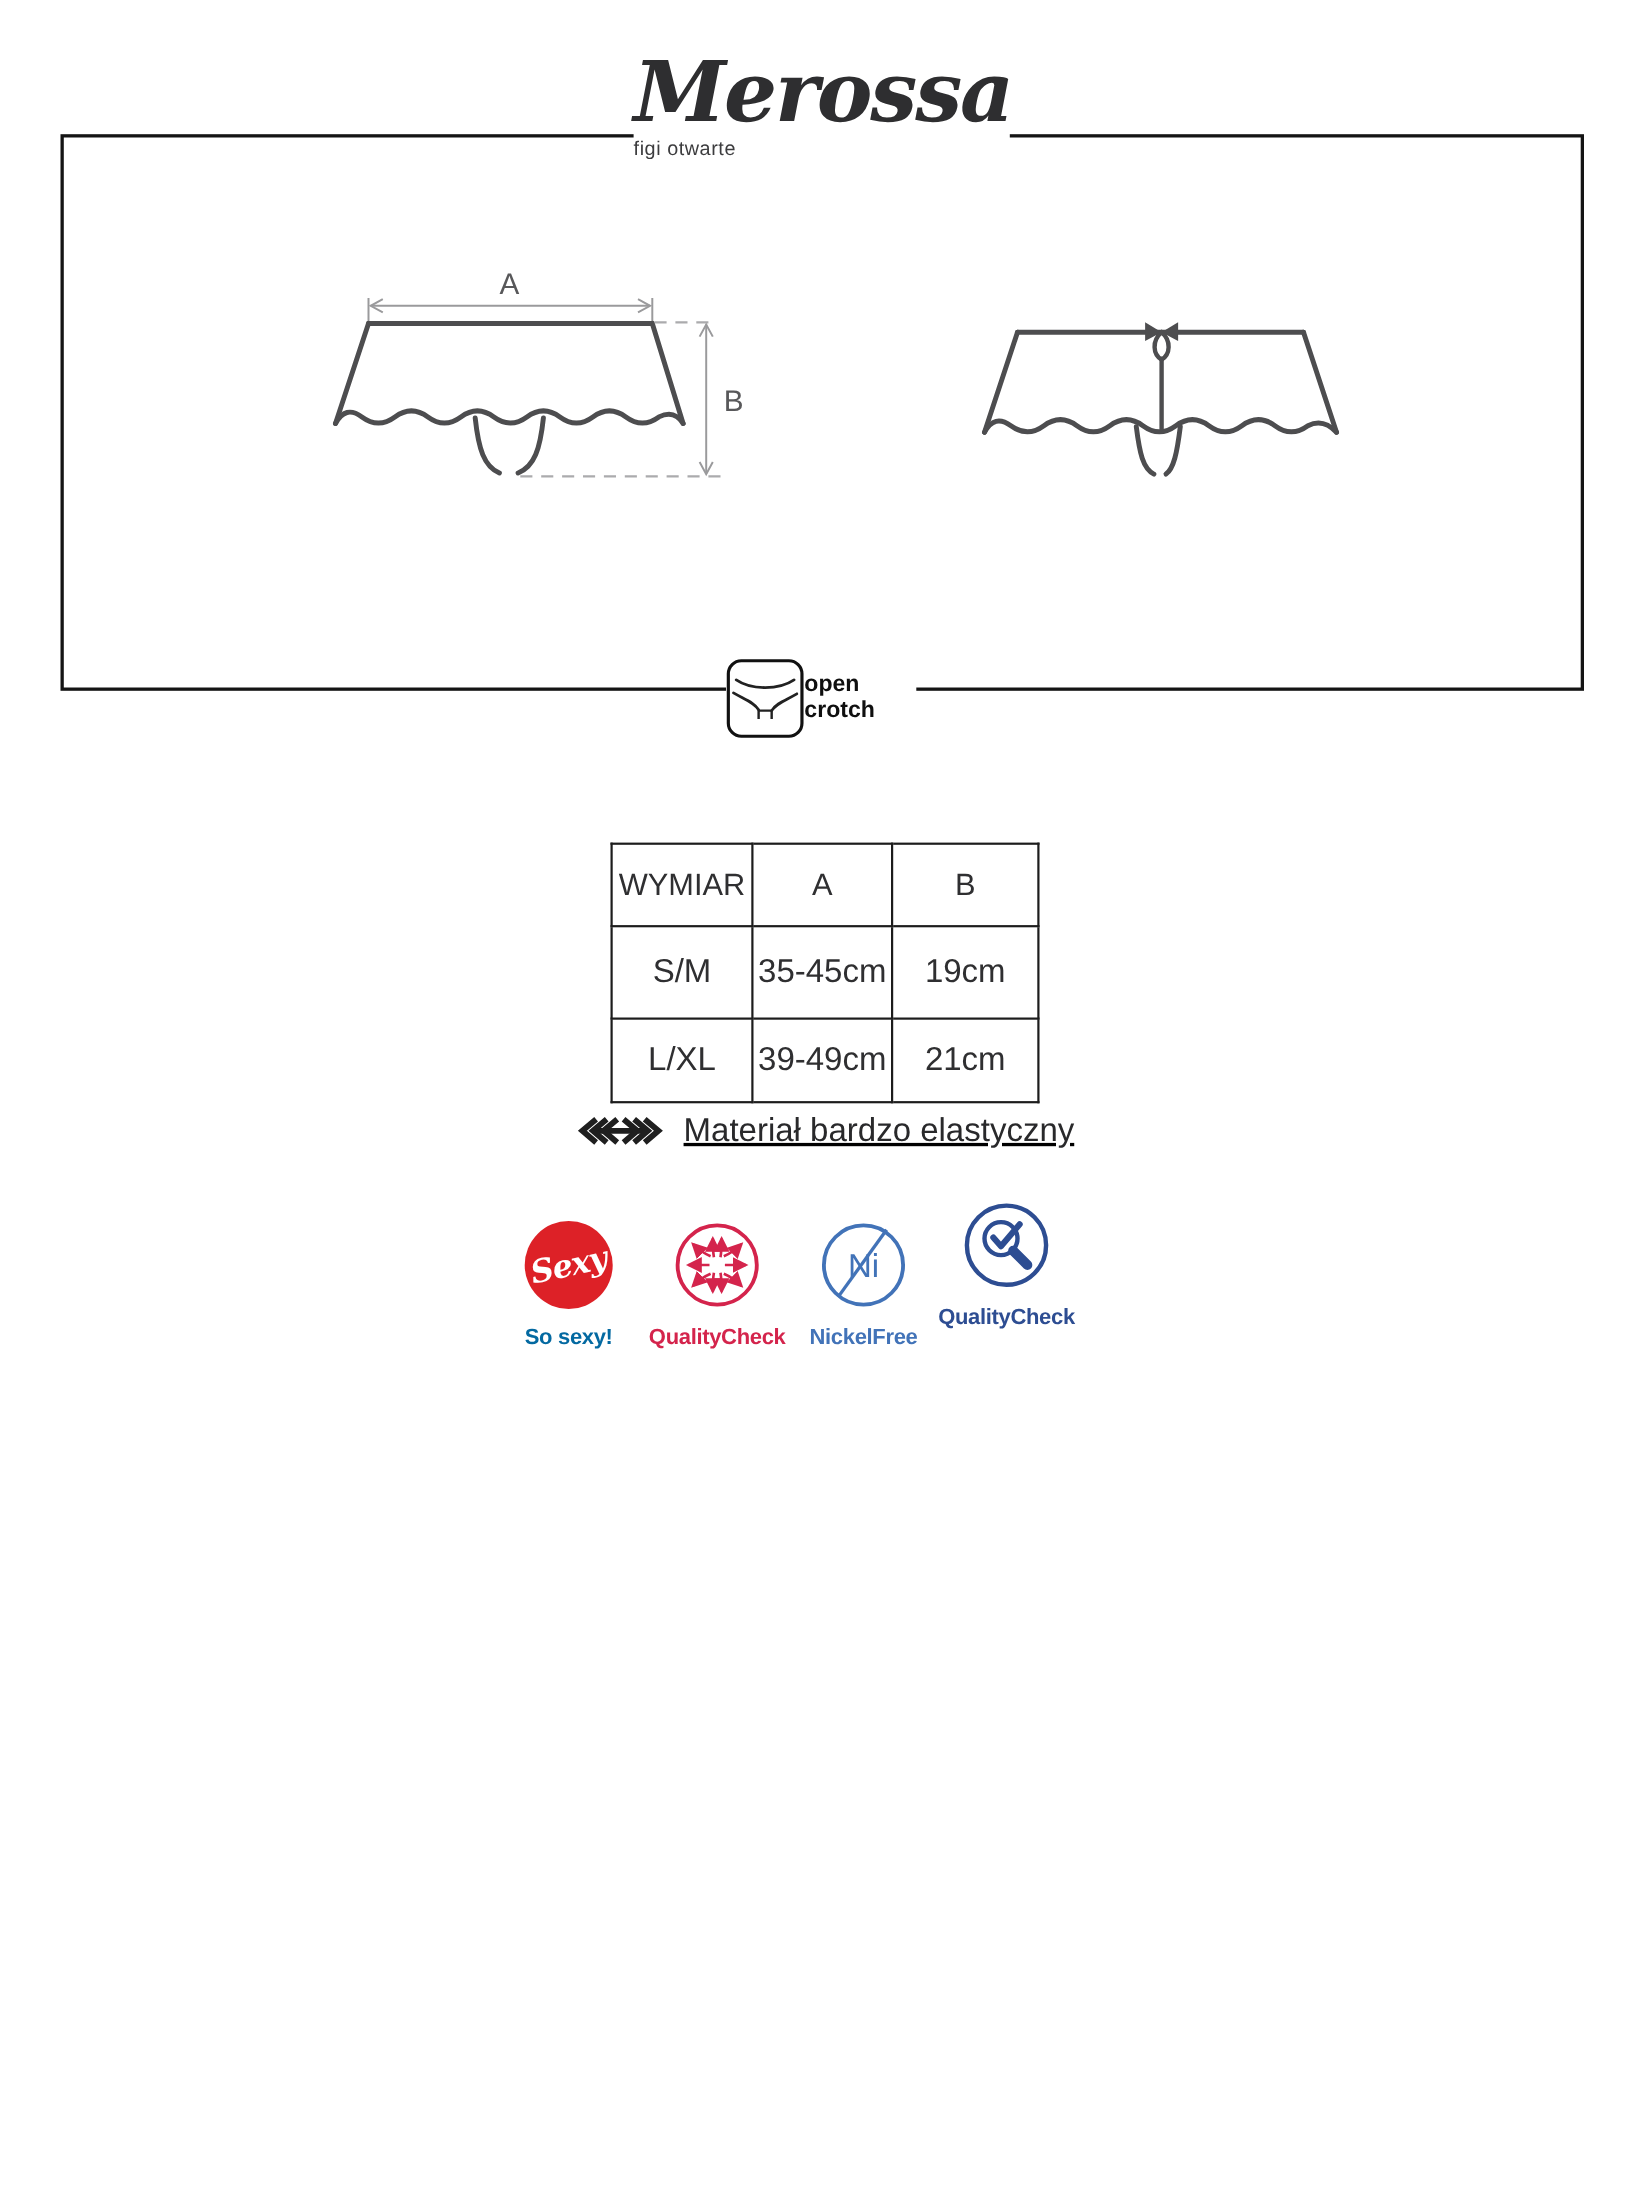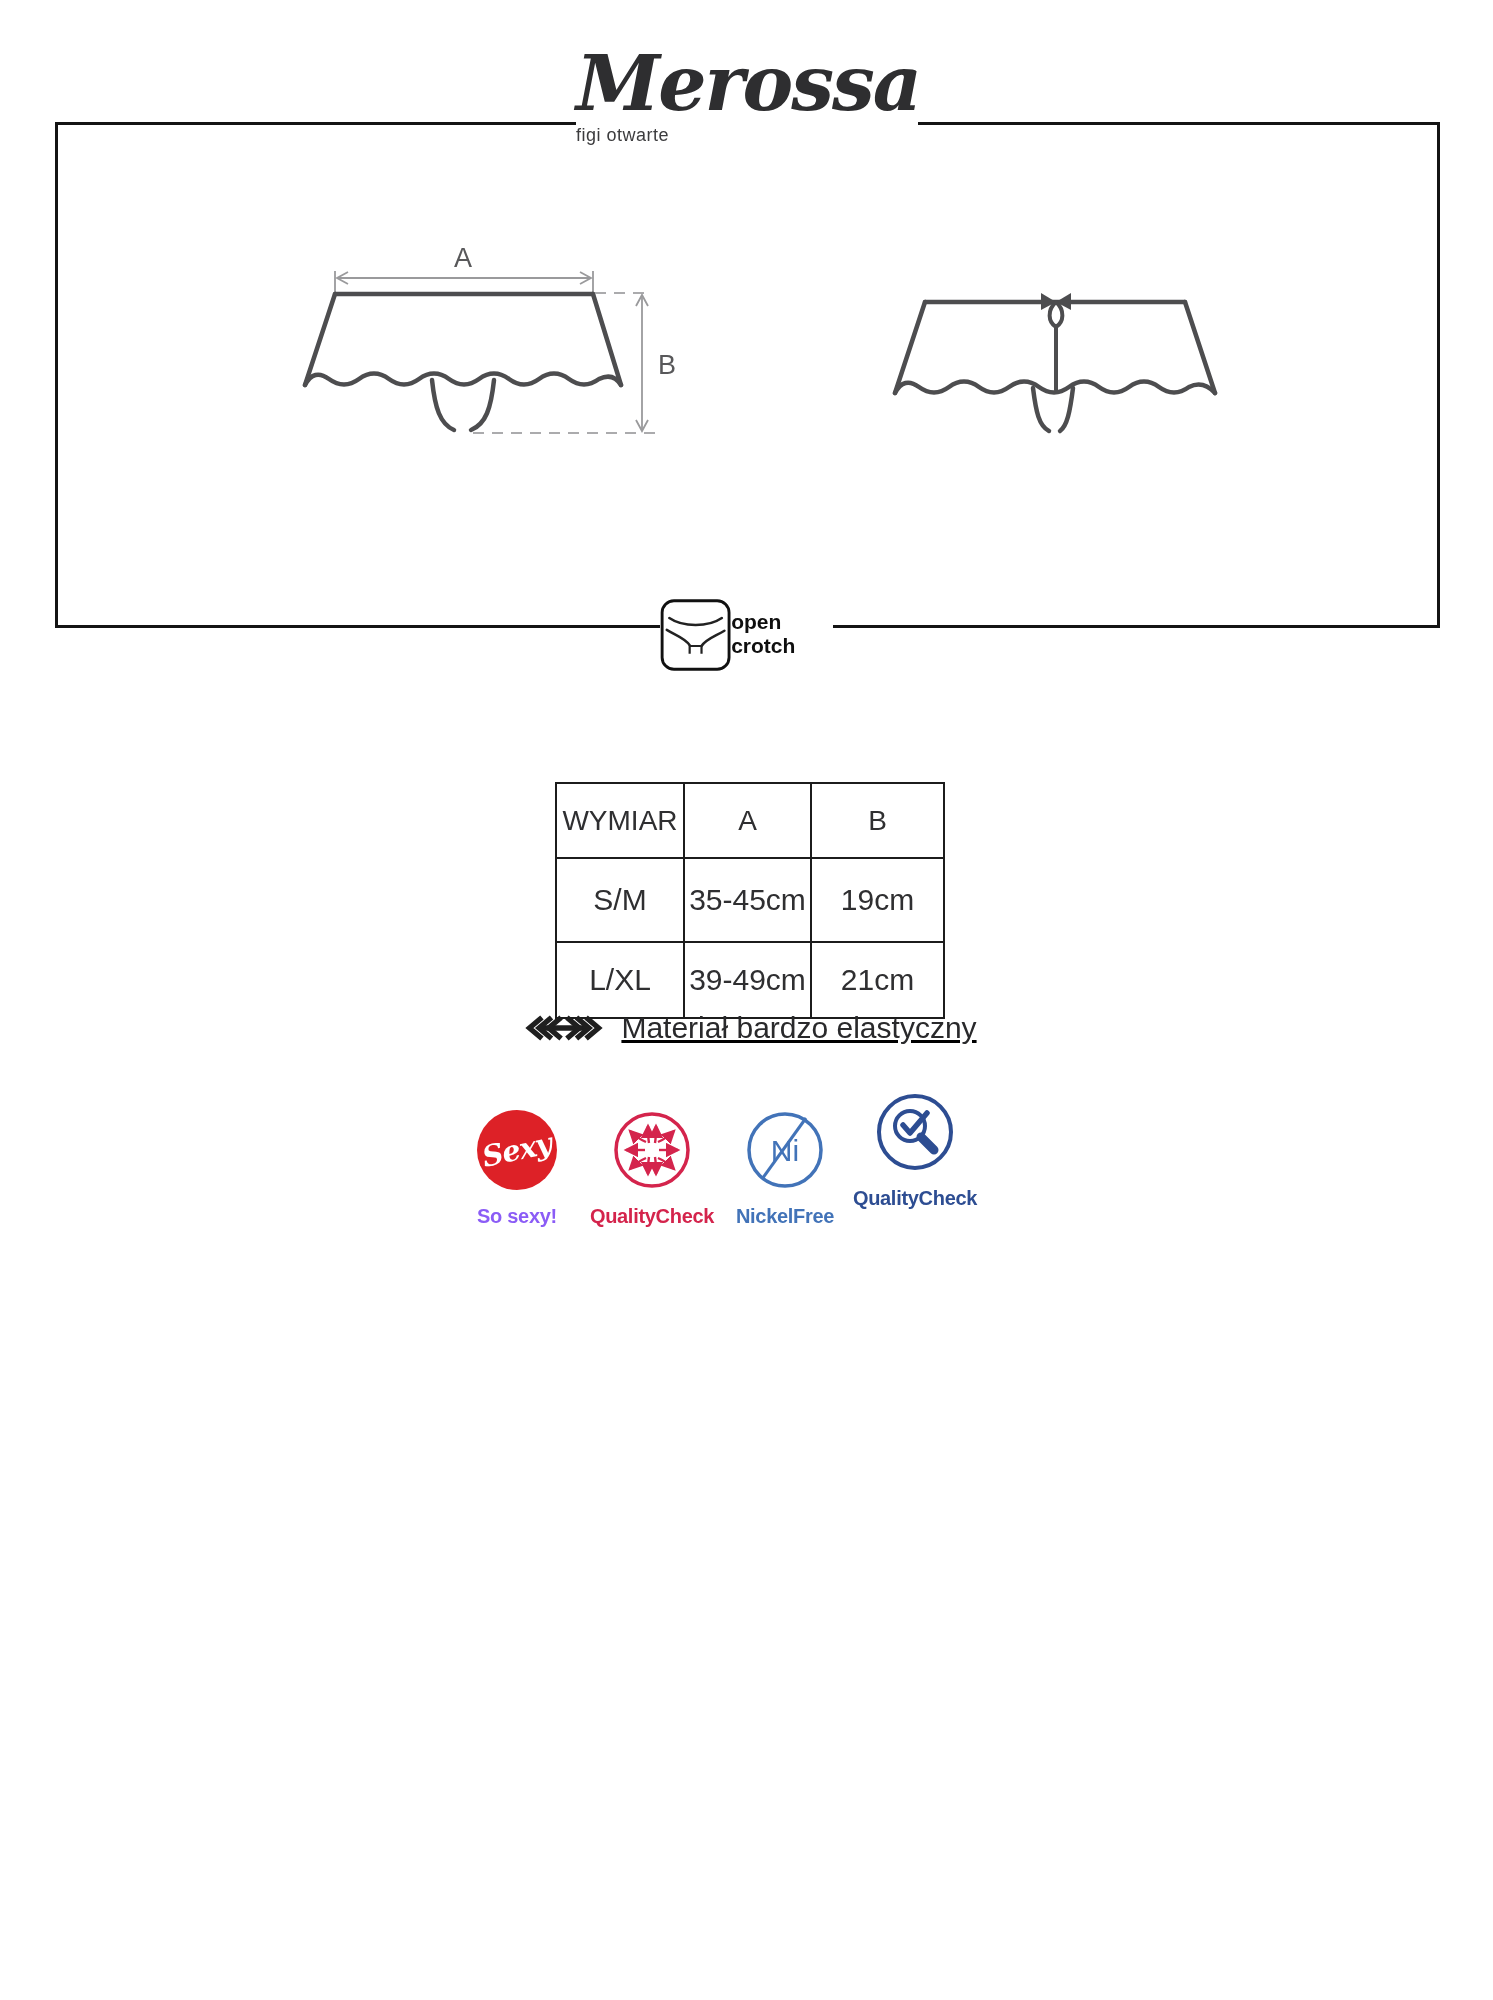--- a/index.html
+++ b/index.html
@@ -28,42 +28,42 @@
   .dash { stroke:#ababad; stroke-width:2; fill:none; stroke-dasharray:11 8; }
   .dim-text { font-family:"Liberation Sans", sans-serif; font-size:27px; fill:#58585a; }
 
   
   .crotch-wrap { left:660px; top:556px; width:173px; height:146px; background:#fff;
                  z-index:2; display:flex; flex-direction:row; align-items:center; }
   .crotch-box { margin-top:12px; }
   .crotch-label { margin-top:10px; font-size:21px; font-weight:bold; color:#0f0f0f; }
 
   
-  .size-table { left:555px; top:766px; border-collapse:collapse; table-layout:fixed; z-index:1;margin-top:16px; }
+  .size-table { left:555px; top:766px; border-collapse:collapse; table-layout:fixed; z-index:1; }
   .size-table td { border:2px solid #1c1c1c; text-align:center; vertical-align:middle;
                    color:#2f2f31; padding:0; }
   .size-table .c0 { width:128px; } .size-table .c1 { width:127px; } .size-table .c2 { width:133px; }
   .size-table .hrow td { height:75px; font-size:28px; }
   .size-table .r0 td { height:84px; font-size:30px; }
   .size-table .r1 td { height:76px; font-size:30px; }
 
   
   .material-row { left:0; top:1008px; width:100%; height:40px; z-index:1;
                   display:flex; align-items:center; justify-content:center; gap:9px;text-decoration:underline; }
   .material-text { font-size:30px; color:#29292b; }
 
   
   .badge { width:150px; z-index:1; text-align:center; }
   .badge-circle { width:80px; height:80px; margin:0 auto; position:relative; }
   .badge-label { margin-top:15px; font-size:20px; font-weight:bold; letter-spacing:-.3px; }
   .sexy-fill { width:80px; height:80px; border-radius:50%; background:#dd2127;
                display:flex; align-items:center; justify-content:center; }
   .sexy-word { font-family:"DejaVu Serif", serif; font-style:italic; font-weight:bold;
                color:#fff; font-size:29px; transform:rotate(-12deg); letter-spacing:-1px; }
-  .lab-sexy   { color:#8b5cf6; }
+  .lab-sexy   { color:#0369a1; }
   .lab-multi  { color:#d4244c; }
   .lab-nickel { color:#4273b8; }
   .lab-qual   { color:#2d4d92; }
 </style>
 </head>
 <body>
 
 <div id="page">
 
   <div class="abs frame"></div>

